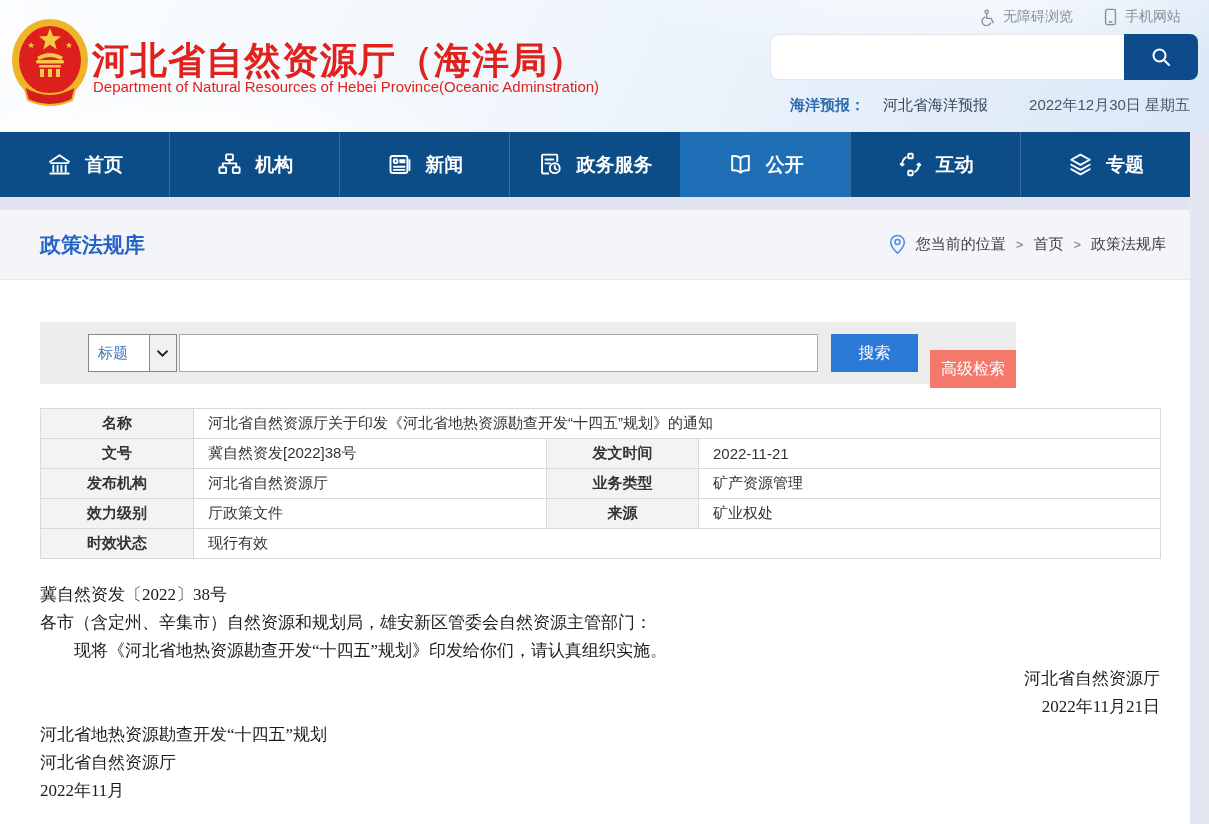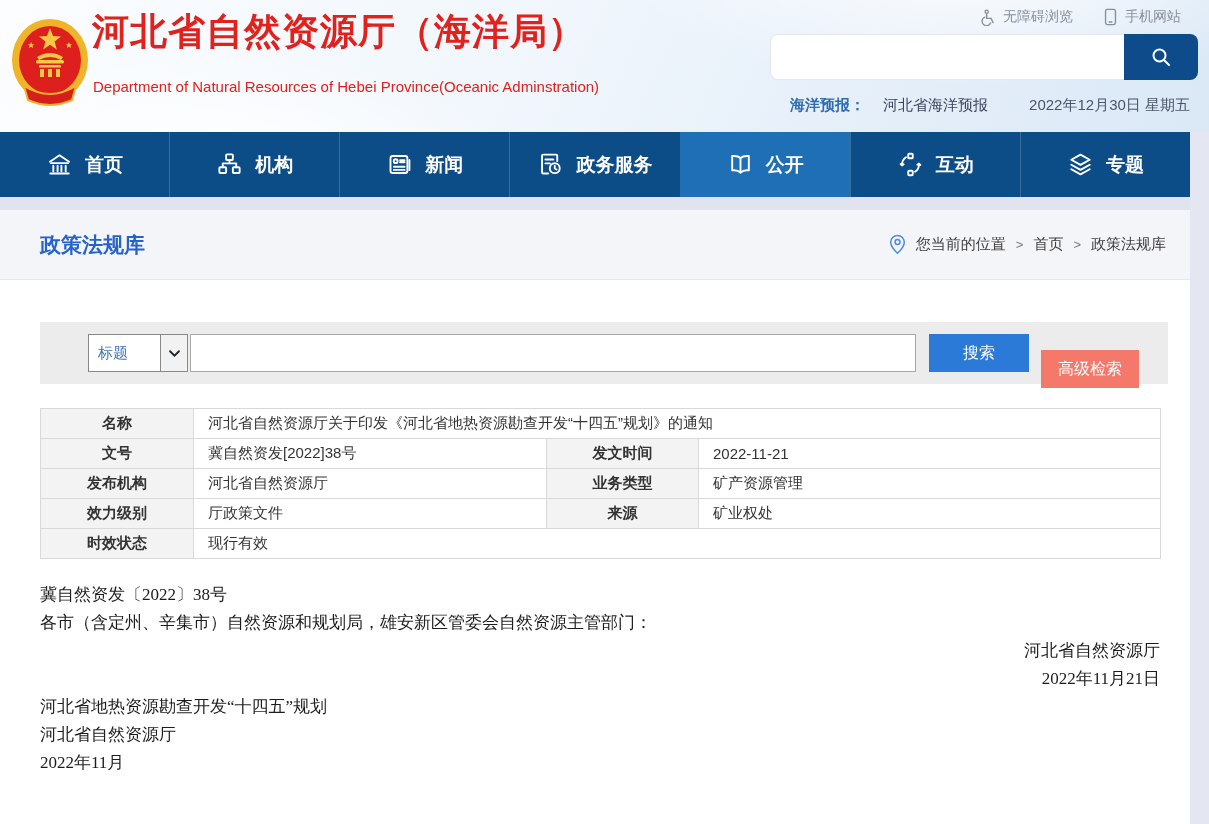--- a/index.html
+++ b/index.html
@@ -13,21 +13,21 @@
   }
   
   .site-header {
     position:relative; width:1209px; height:132px;
     background:
       radial-gradient(ellipse 420px 140px at 18% 115%, rgba(255,255,255,.9), rgba(255,255,255,0) 70%),
       radial-gradient(ellipse 500px 160px at 80% -20%, rgba(255,255,255,.85), rgba(255,255,255,0) 70%),
       linear-gradient(115deg,#fbfdff 0%,#f0f6fc 45%,#e4eef9 75%,#dae8f6 100%);
   }
   .emblem { position:absolute; left:10px; top:16px; width:80px; height:92px; }
-  .site-title { position:absolute; left:92px; top:7px; font-size:37px; font-weight:bold;
+  .site-title { position:absolute; left:92px; top:36px; font-size:37px; font-weight:bold;
     color:#e0211c; letter-spacing:1px; white-space:nowrap; }
   .site-subtitle { position:absolute; left:93px; top:78px; font-size:15px; color:#e0211c; white-space:nowrap; }
   .top-links { position:absolute; top:8px; right:28px; display:flex; align-items:center; gap:30px;
     font-size:14px; color:#878e9a; }
   .top-link { display:flex; align-items:flex-end; gap:7px; cursor:pointer; }
   .hdr-search { position:absolute; left:770px; top:34px; width:428px; height:46px;
     background:#fff; border:1px solid #e3e6ea; border-radius:8px; }
   .hdr-search input { position:absolute; left:0; top:0; width:350px; height:44px; border:none; outline:none;
     border-radius:8px 0 0 8px; padding:0 12px; font-size:15px; background:transparent; }
   .hdr-search .search-btn { position:absolute; right:-1px; top:-1px; width:74px; height:46px;
@@ -49,21 +49,21 @@
   
   .gap-strip { width:1190px; height:13px; background:#e1e4ee; }
   .crumb-band { width:1190px; height:70px; background:#f4f5f9; display:flex; align-items:center;
     justify-content:space-between; padding:0 24px 0 40px; border-bottom:1px solid #e7e8ee; }
   .page-title { font-size:21px; font-weight:bold; color:#2563c9; }
   .crumbs { display:flex; align-items:center; gap:10px; font-size:15px; color:#3f3f3f; }
   .crumb-sep { color:#777; font-size:13px; }
   .crumb-item { cursor:pointer; }
   
   .main-area { width:1190px; min-height:544px; background:#fff; padding-top:42px; }
-  .search-panel { margin-left:40px; width:1128px; height:62px; background:#ececec;
+  .search-panel { margin-left:40px; width:976px; height:62px; background:#ececec;
     display:flex; align-items:center; padding-left:48px; }
   .field-select { position:relative; width:100px; height:38px; background:#fff; border:1px solid #888;
     display:flex; align-items:center; padding-left:9px; font-size:15px; color:#3c74b9; cursor:pointer; }
   .select-arrow { position:absolute; right:0; top:0; width:27px; height:36px; background:#f2f2f2;
     border-left:1px solid #888; display:flex; align-items:center; justify-content:center; }
   .query-input { width:726px; height:38px; border:1px solid #a9a9a9; margin-left:2px; padding:0 10px;
     font-size:15px; outline:none; background:#fff; }
   .btn-search { margin-left:13px; width:100px; height:38px; background:#2b7ad8; color:#fff;
     font-size:16px; border:none; cursor:pointer; }
   .btn-advanced { margin-left:12px; width:98px; height:38px; background:#f4796b; color:#fff;
@@ -268,20 +268,21 @@
     <tr>
       <th>时效状态</th>
       <td colspan="3">现行有效</td>
     </tr>
   </tbody>
     </table>
 
   <article class="doc-body">
     <p class="t-center">冀自然资发〔2022〕38号</p>
     <p>各市（含定州、辛集市）自然资源和规划局，雄安新区管委会自然资源主管部门：</p>
+    <p class="t-indent">现将《河北省地热资源勘查开发“十四五”规划》印发给你们，请认真组织实施。</p>
     <p class="t-right">河北省自然资源厅</p>
     <p class="t-right">2022年11月21日</p>
     <p class="t-center">河北省地热资源勘查开发“十四五”规划</p>
     <p class="t-center">河北省自然资源厅</p>
     <p class="t-center">2022年11月</p>
   </article>
 
 </main>
 
 </body></html>

